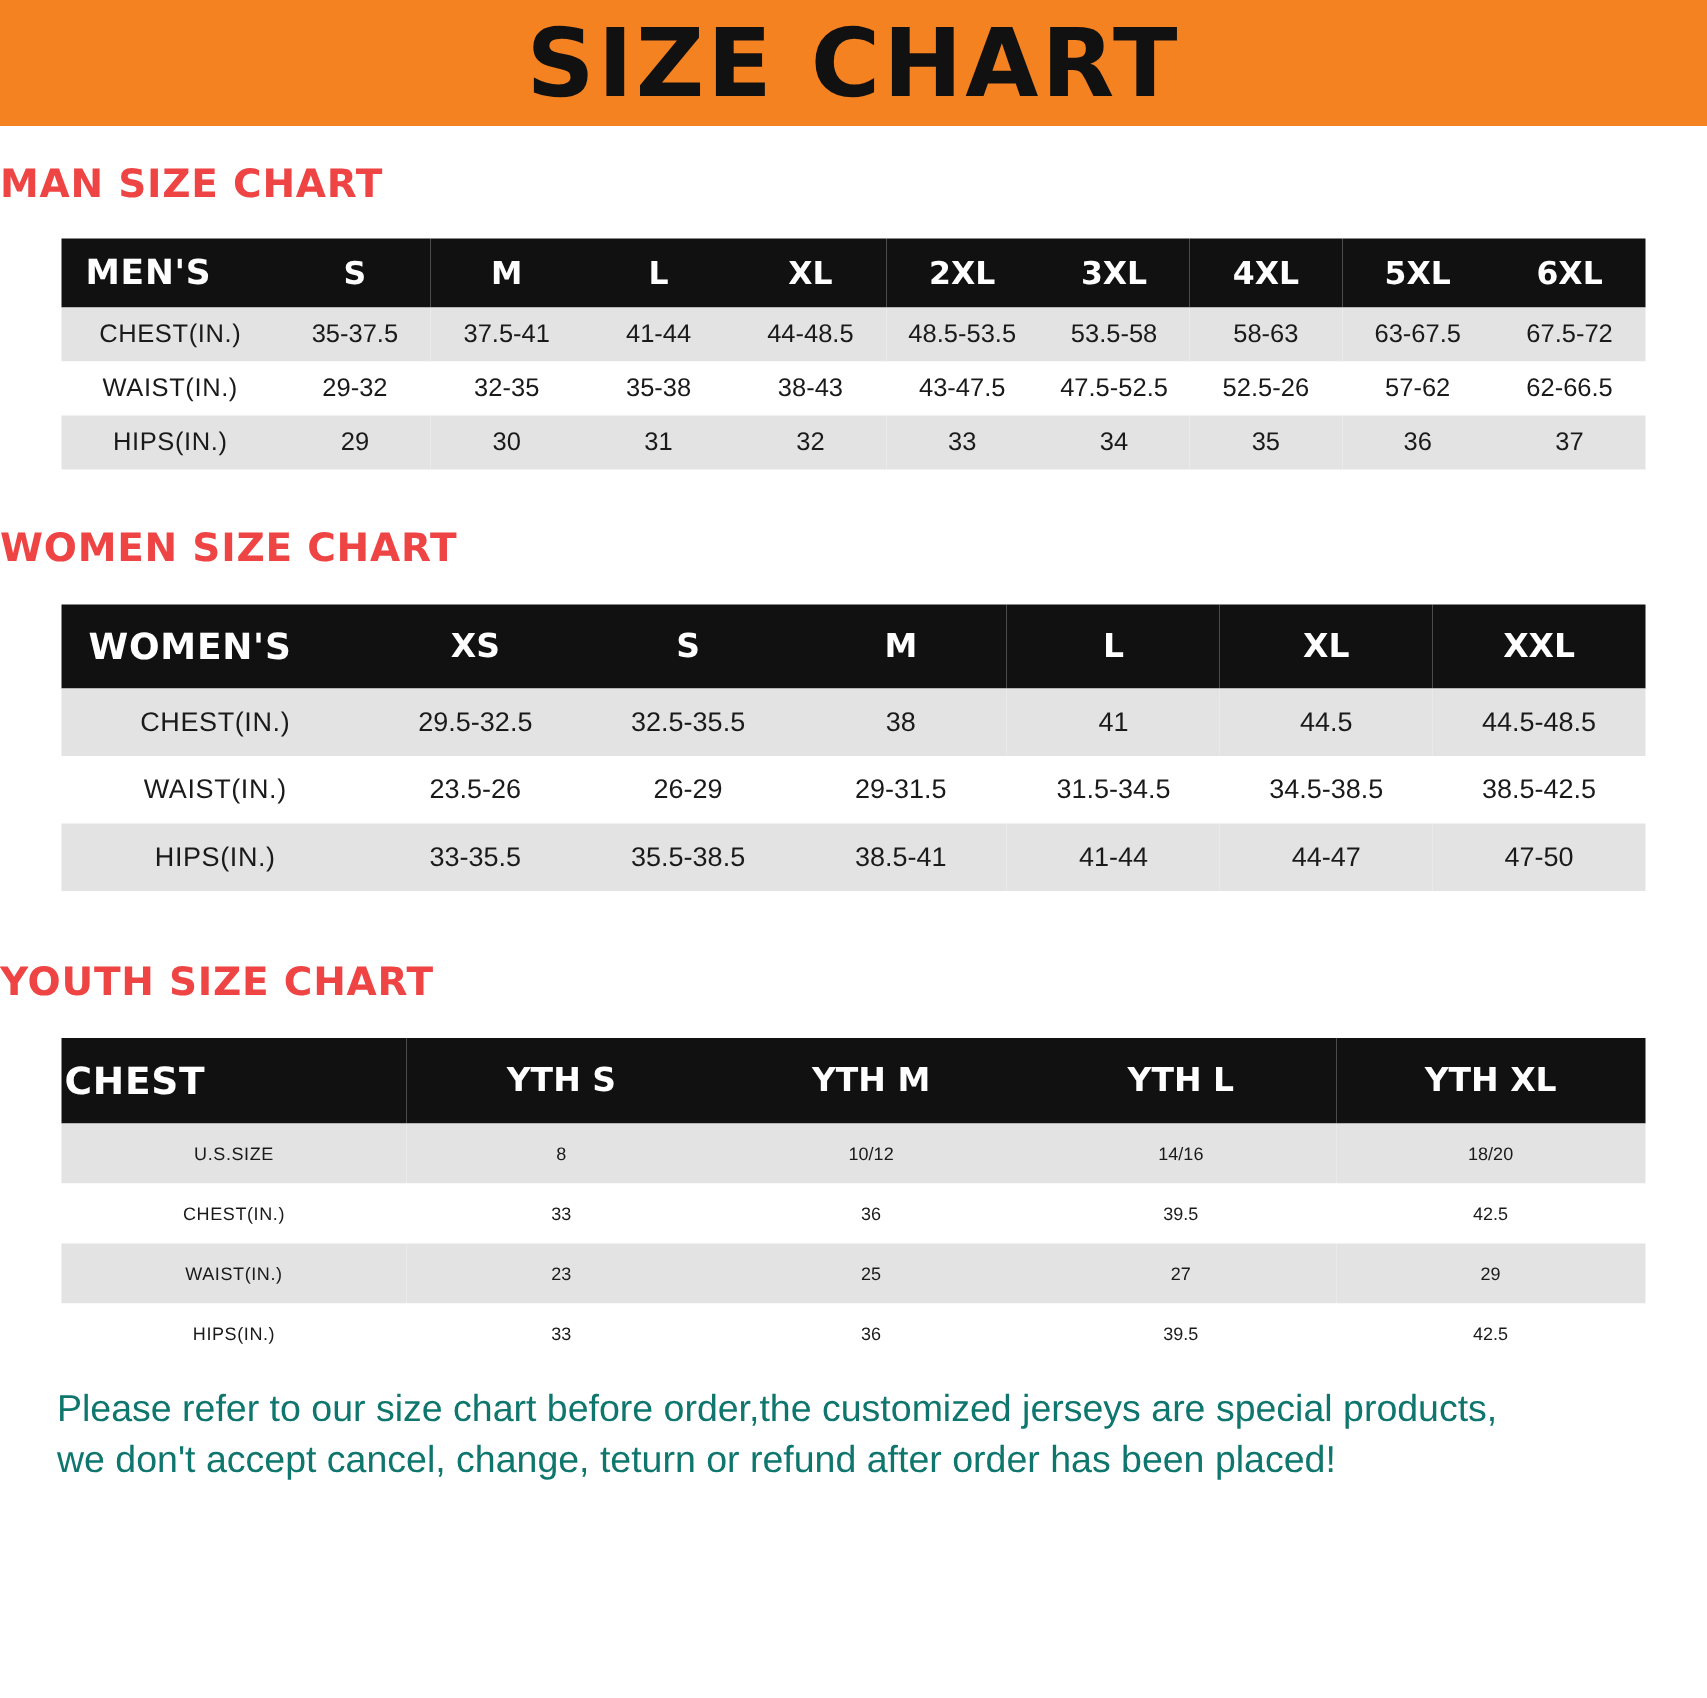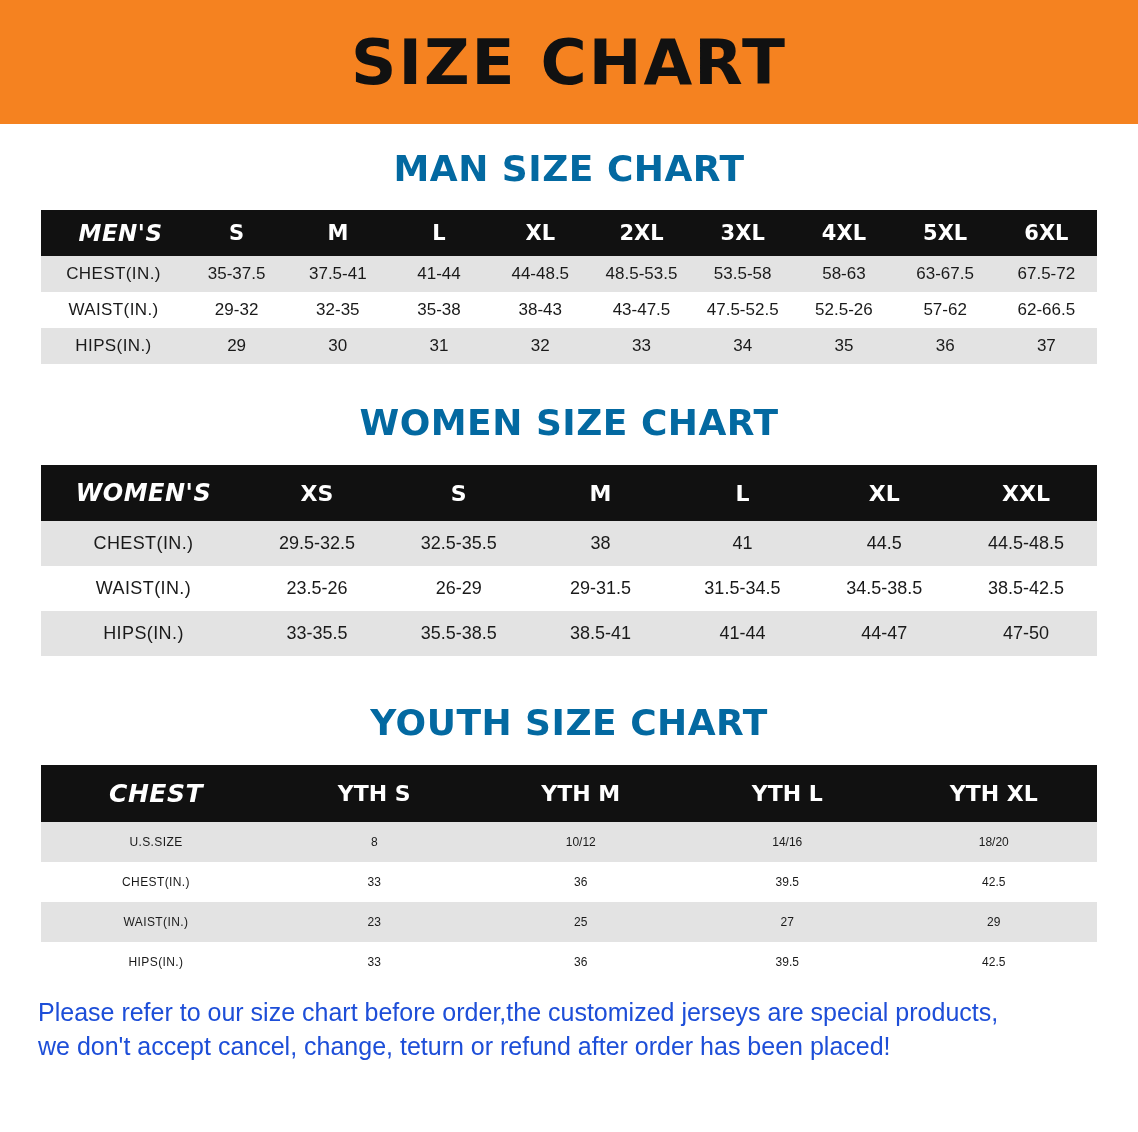--- a/index.html
+++ b/index.html
@@ -12,42 +12,42 @@
     width: 1138px;
     height: 1132px;
     font-family: "Liberation Sans", sans-serif;
     color: #111111;
     overflow: hidden;
   }
 
   
   .banner {
     width: 100%;
-    height: 124px;
+    height: 84px;
     background: #F58220;
     display: flex;
     align-items: center;
     justify-content: center;
   }
   .banner-title {
     font-family: "DejaVu Sans", sans-serif;
     font-weight: bold;
     font-size: 63px;
     letter-spacing: 2px;
     color: #111111;
     line-height: 1;
   }
 
   
   .section-title {
-    text-align: center;
+    text-align: left;
     font-family: "DejaVu Sans", sans-serif;
     font-weight: bold;
-    font-size: 36px;
-    color: #0369a1;
+    font-size: 26px;
+    color: #ef4444;
     letter-spacing: 0.5px;
   }
   #man-title { margin-top: 24px; margin-bottom: 0; }
   #women-title { margin-top: 38px; margin-bottom: 4px; }
   #youth-title { margin-top: 46px; margin-bottom: 17px; }
 
   
   .table-wrap {
     padding: 0 41px;
   }
@@ -59,25 +59,24 @@
   thead th {
     background: #111111;
     color: #ffffff;
     font-family: "DejaVu Sans", sans-serif;
     font-weight: bold;
     font-size: 21px;
     padding: 10px 2px;
     text-align: center;
   }
   thead th.rowhead {
-    text-align: center;
+    text-align: left;
     padding-left: 16px;
     font-size: 23px;
     letter-spacing: 0.5px;
-    font-style: italic;
   }
   tbody td {
     font-family: "Liberation Sans", sans-serif;
     font-size: 17px;
     color: #1a1a1a;
     text-align: center;
     padding: 8px 2px;
     white-space: nowrap;
   }
   tbody td.rowhead {
@@ -105,21 +104,21 @@
   #youth-table tbody td { font-size: 12px; padding: 13px 2px; }
 
   #women-table thead th { font-size: 22px; padding: 14px 18px; }
   #women-table thead th.rowhead { font-size: 24px; }
   #women-table tbody td { font-size: 18px; padding: 12px 2px; }
 
   
   .note {
     margin: 14px 0 0 0;
     padding: 0 38px;
-    color: #1d4ed8;
+    color: #0f766e;
     font-family: "Liberation Sans", sans-serif;
     font-size: 25px;
     line-height: 1.35;
     text-align: left;
   }
   .note div { white-space: nowrap; }
 </style>
 </head>
 <body>
 

